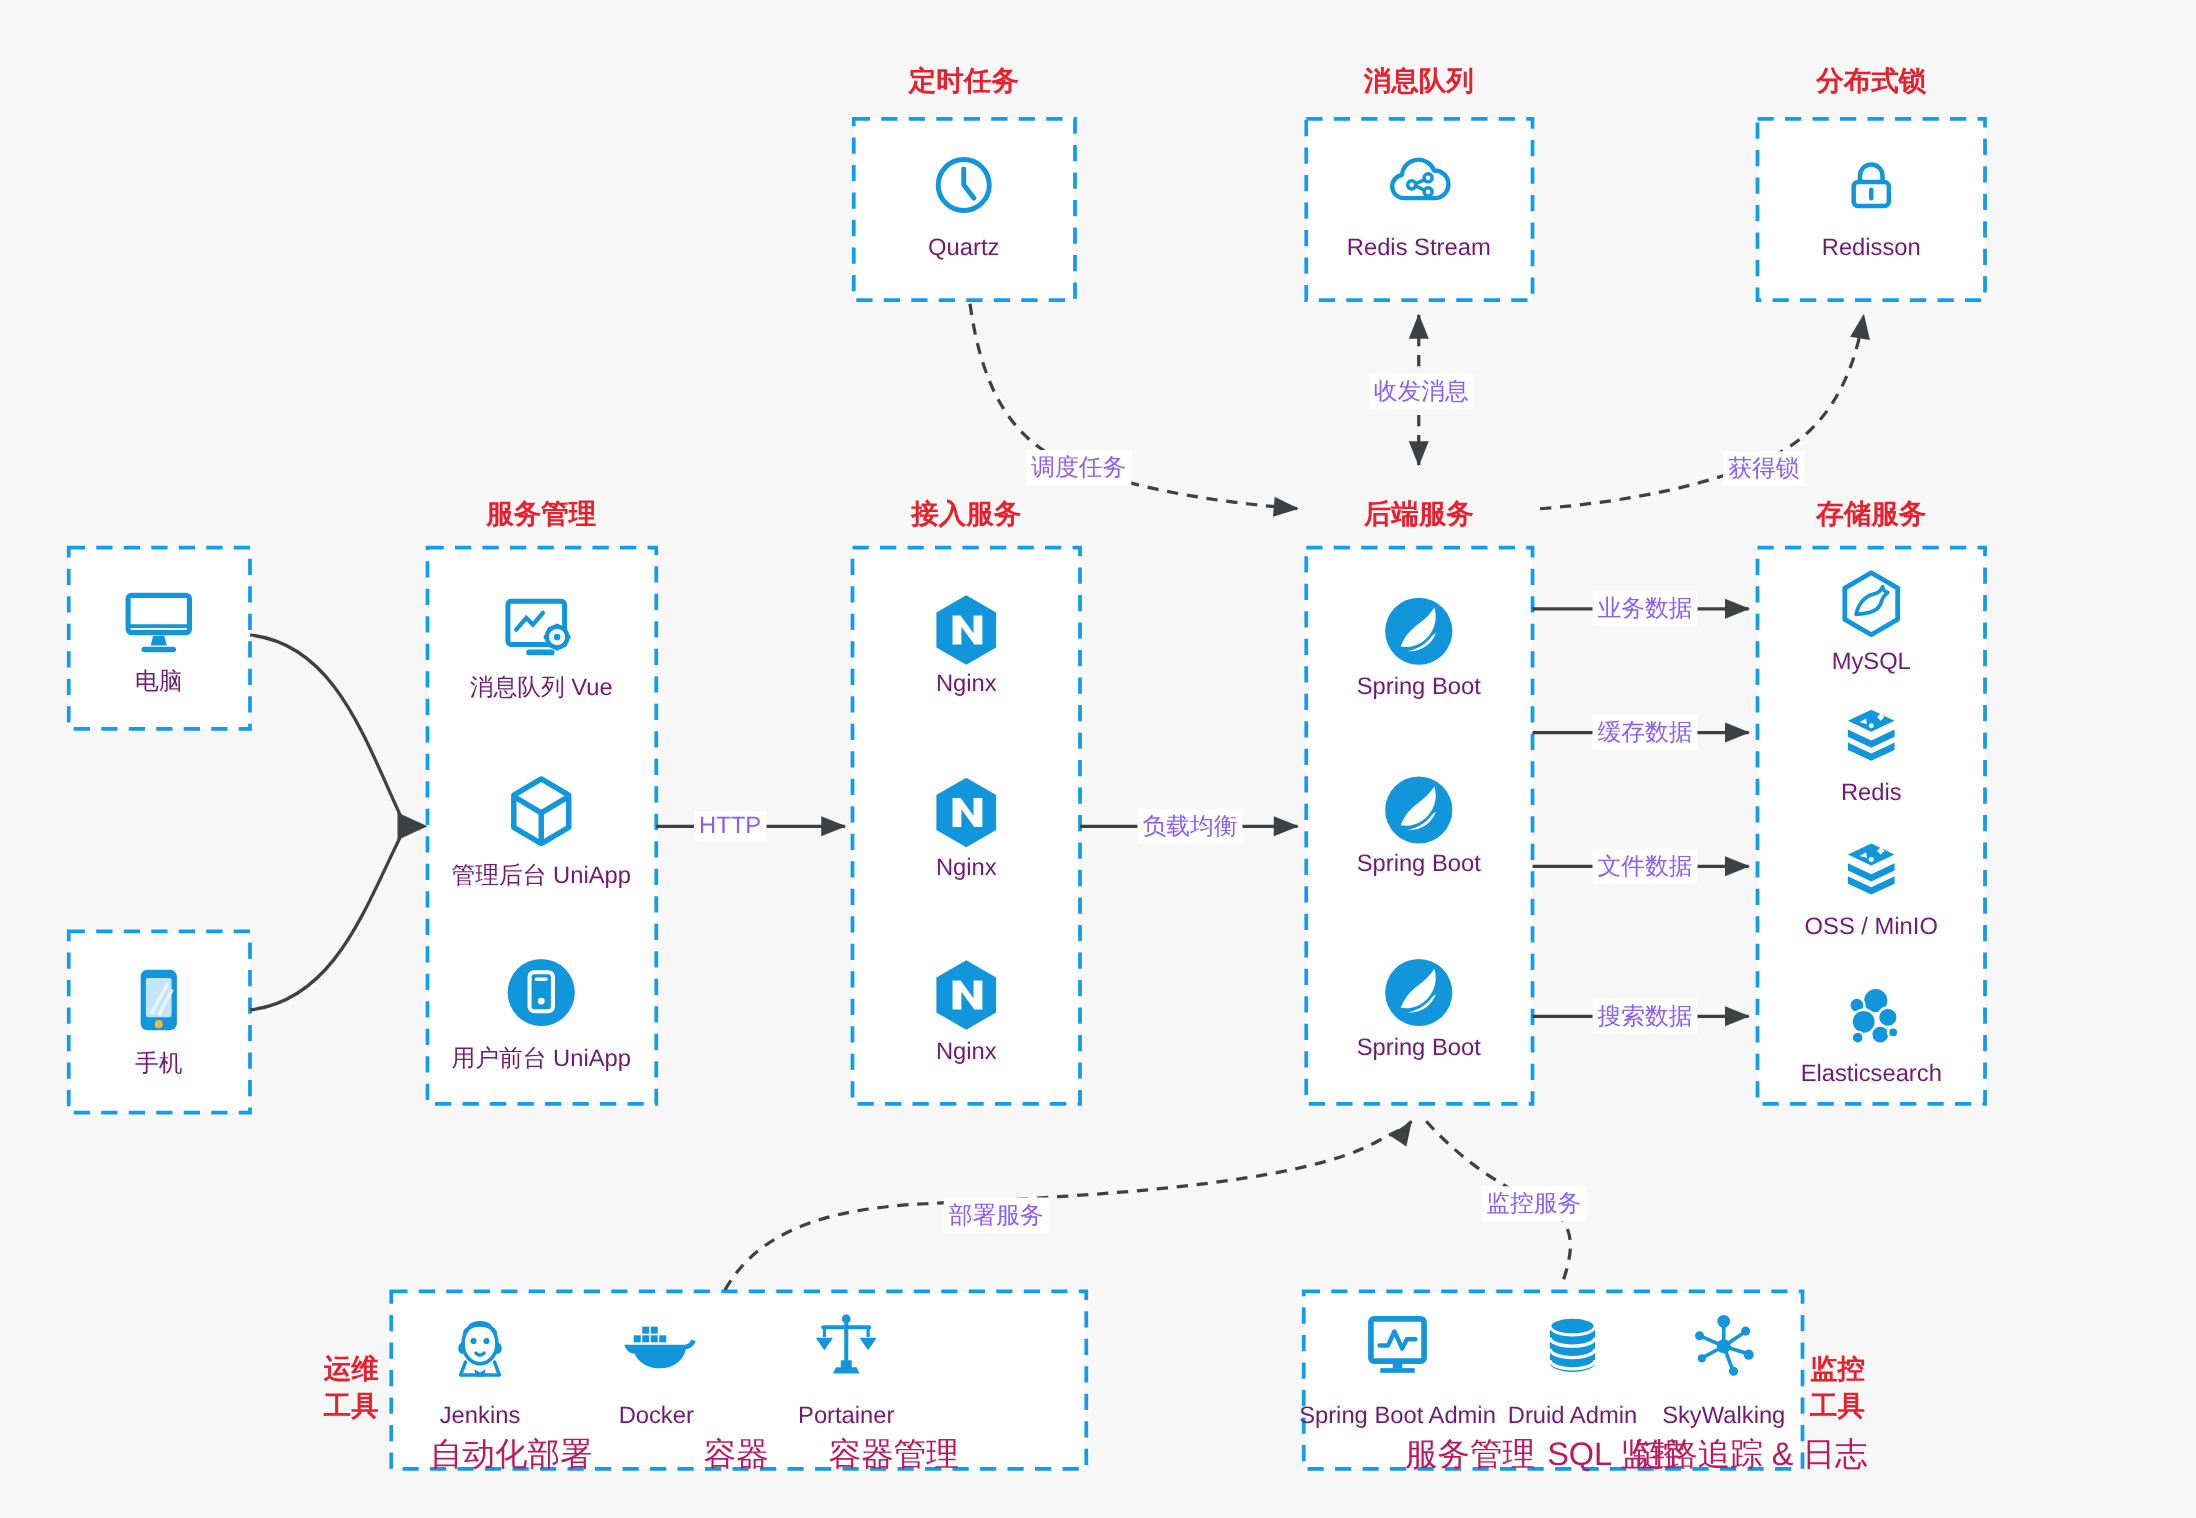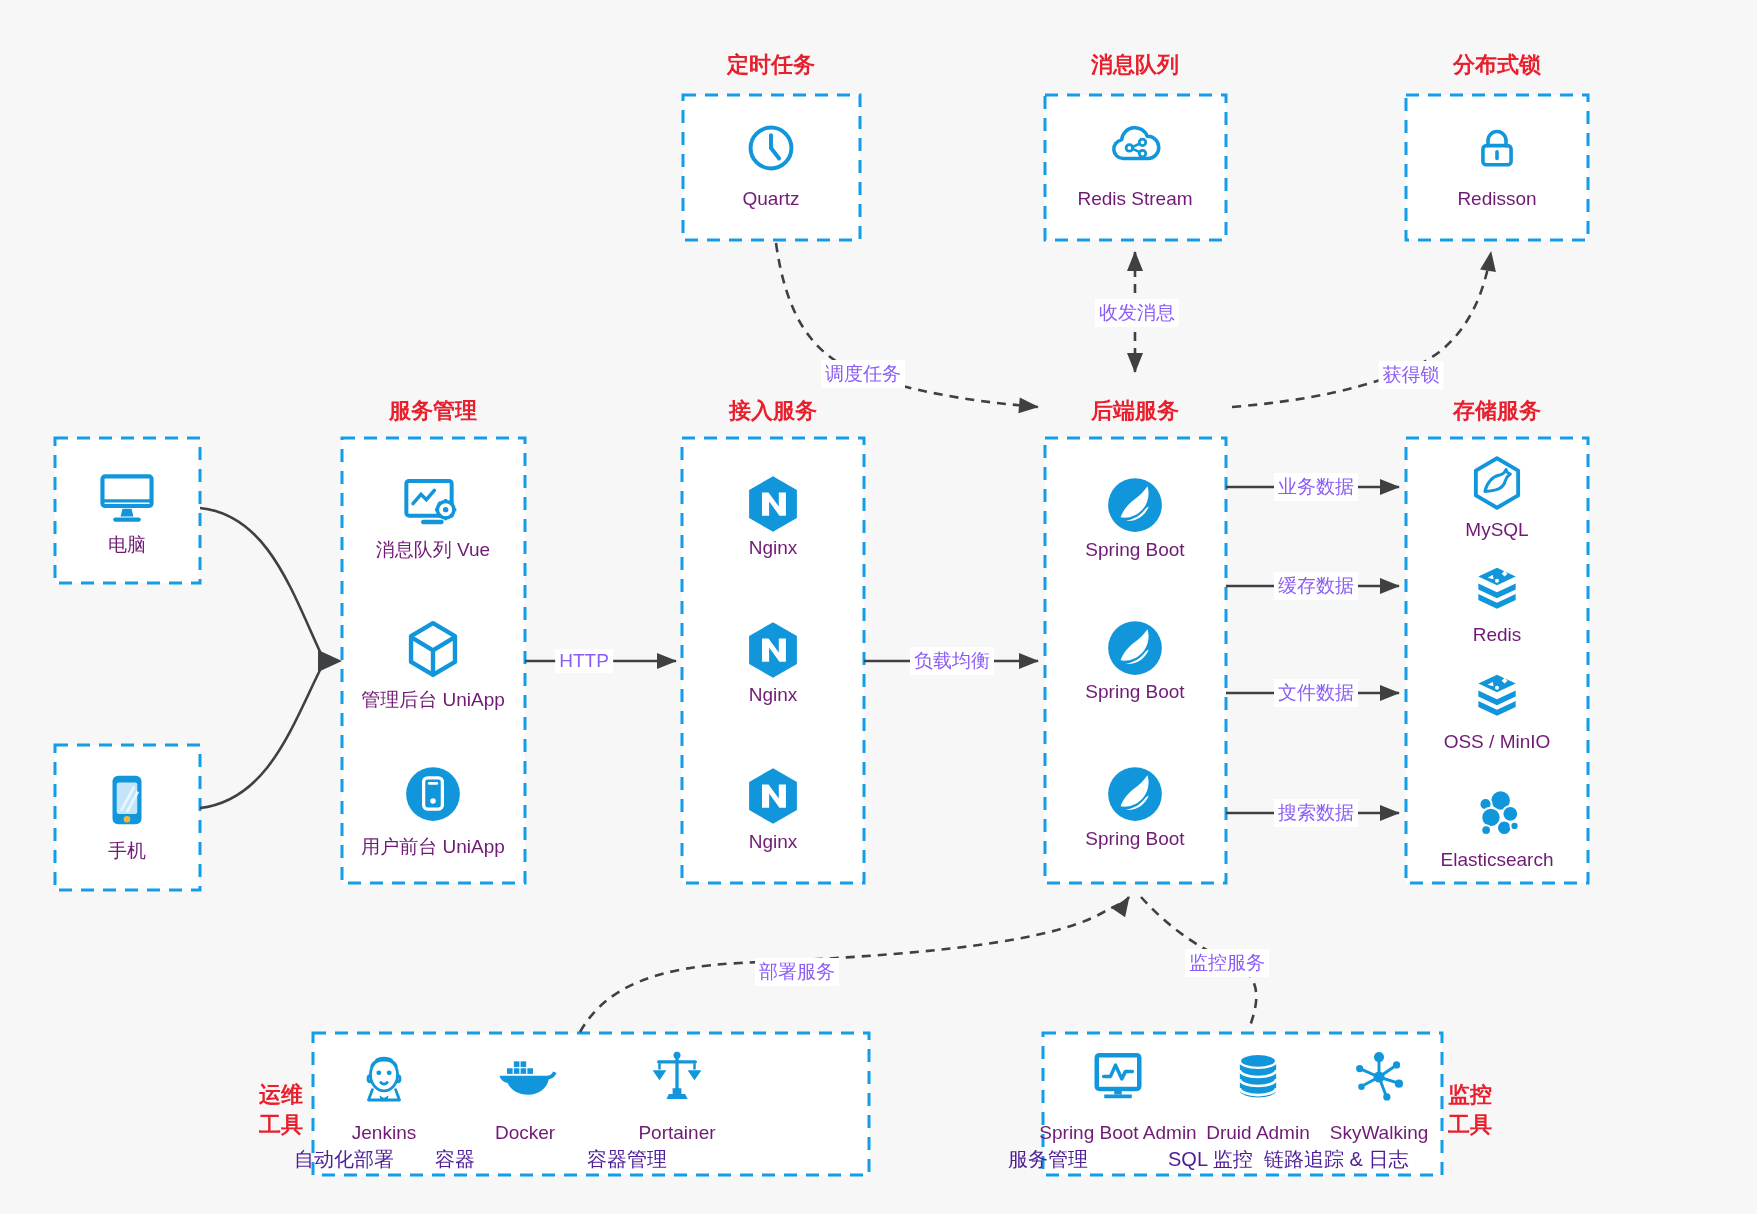--- a/index.html
+++ b/index.html
@@ -2,21 +2,21 @@
 <html><head>
 <meta charset="utf-8">
 <style>
   html,body{margin:0;padding:0;background:#f7f7f8;}
   .stage{position:relative;width:1757px;height:1214px;background:#f7f7f8;overflow:hidden;
          font-family:"Liberation Sans","DejaVu Sans",sans-serif;}
   .underlay{position:absolute;left:0;top:0;}
   .title{position:absolute;width:220px;text-align:center;font-size:22px;font-weight:bold;color:#e81f2d;}
   .sidelabel{position:absolute;width:90px;text-align:center;font-size:22px;font-weight:bold;color:#e81f2d;}
   .ilabel{position:absolute;text-align:center;font-size:19px;color:#701a75;}
-  .sublabel{position:absolute;text-align:left;font-size:20px;color:#4c1d95;}
+  .sublabel{position:absolute;text-align:right;font-size:26px;color:#be185d;}
   .elabel{position:absolute;transform:translate(-50%,-50%);background:#ffffff;color:#8b5cf6;
           font-size:19px;padding:1px 4px;white-space:nowrap;}
   .ic{position:absolute;}
   .note{position:absolute;left:56px;top:97px;width:462px;height:67px;background:#fbf6c5;
         font-size:17.5px;line-height:26px;color:#3a3d40;box-sizing:border-box;padding:8px 20px 0 36px;}
   .note .fold{position:absolute;top:0;right:0;}
 </style>
 </head>
 <body>
 

